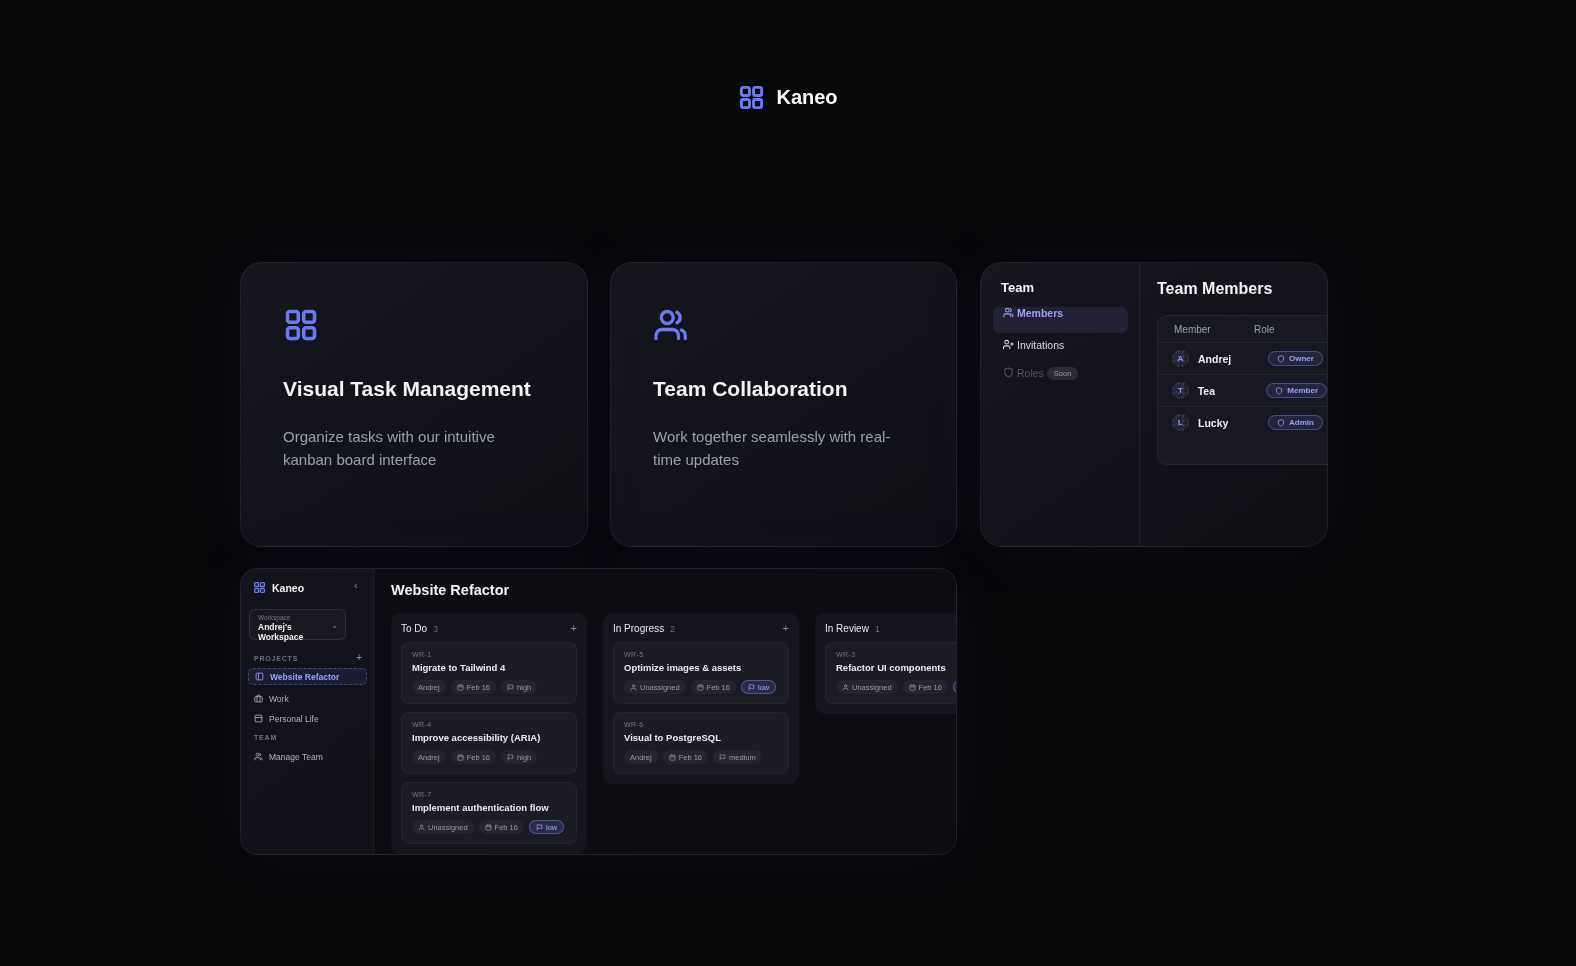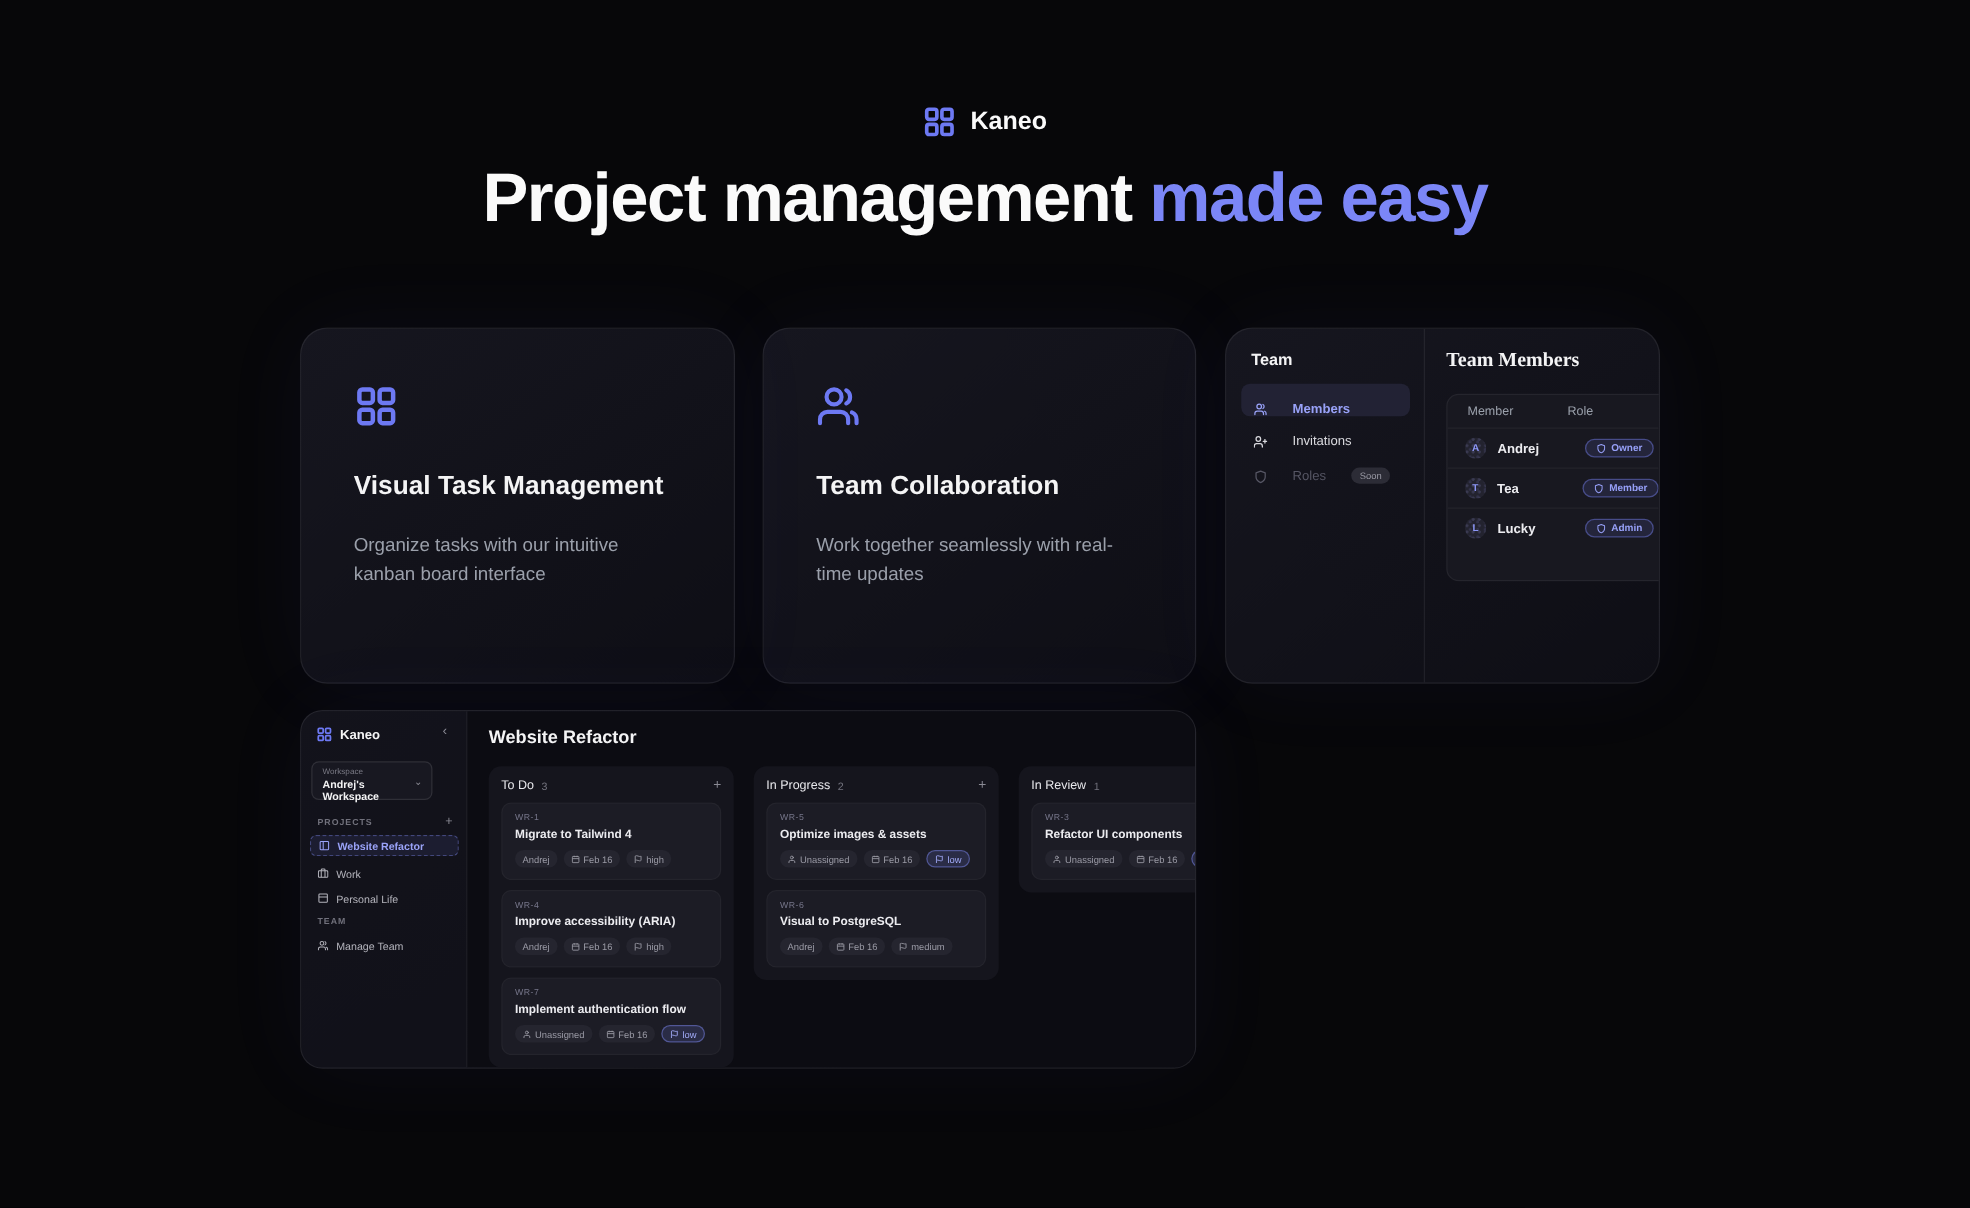--- a/index.html
+++ b/index.html
@@ -26,27 +26,27 @@
 
   #card-visual { left:240px; top:262px; width:348px; height:285px; }
   #card-collab { left:610px; top:262px; width:347px; height:285px; }
   #card-team   { left:980px; top:262px; width:348px; height:285px; padding:0; }
   #card-board  { left:240px; top:568px; width:717px; height:287px; }
   #card-cloud  { left:980px; top:568px; width:348px; height:287px; }
 
   
   .tp-side { position:absolute; left:0; top:0; bottom:0; width:159px; border-right:1px solid rgba(255,255,255,0.07); }
   .tp-title { position:absolute; left:20px; top:17px; font-size:13px; font-weight:700; color:#f4f4f5; }
-  .tp-item { position:absolute; left:12px; width:135px; display:flex; align-items:flex-end; gap:20px; padding:0 10px; border-radius:7px; font-size:10.5px; color:#d9d9de; }
+  .tp-item { position:absolute; left:12px; width:135px; display:flex; align-items:flex-start; gap:3px; padding:0 10px; border-radius:7px; font-size:10.5px; color:#d9d9de; }
   .tp-item svg { width:11px; height:11px; }
   .tp-members { top:44px; height:26px; background:#222234; color:#99a2f8; font-weight:600; }
   .tp-invites { top:76px; height:20px; }
   .tp-roles { top:104px; height:20px; color:#565664; }
   .soon-badge { margin-left:0; background:#2c2c36; color:#9a9aa5; font-size:7.5px; padding:2px 7px; border-radius:8px; }
-  .tp-panel-title { position:absolute; left:176px; top:17px; font-size:16px; font-weight:700; color:#f4f4f5;font-family:Liberation Serif, serif; }
+  .tp-panel-title { position:absolute; left:176px; top:17px; font-size:16px; font-weight:700; color:#f4f4f5; }
   .tp-table { position:absolute; left:176px; top:52px; right:-1px; height:150px; background:#181820; border:1px solid rgba(255,255,255,0.06); border-radius:10px 0 0 10px; overflow:hidden; }
   .tp-thead { display:flex; height:26px; align-items:center; font-size:10px; color:#9aa0ab; }
   .tp-th-member { padding-left:16px; width:96px; }
   .tp-th-role { padding-left:0; }
   .tp-row { display:flex; align-items:center; height:32px; border-top:1px solid rgba(255,255,255,0.05); }
   .avatar { width:17px; height:17px; margin-left:14px; border-radius:50%; background:
      radial-gradient(circle at 30% 30%, #3a3a52 1px, transparent 1.4px),
      radial-gradient(circle at 70% 60%, #32324a 1px, transparent 1.4px), #23232f;
      background-size:5px 5px, 6px 6px; display:flex; align-items:center; justify-content:center;
      font-size:8px; font-weight:700; color:#8d97f8; }
@@ -98,21 +98,20 @@
   <div class="brand">
     <svg viewBox="0 0 24 24" fill="none" stroke="currentColor" stroke-width="2.6">
         <rect x="3" y="3" width="7.2" height="7.2" rx="1.6"></rect>
         <rect x="13.8" y="3" width="7.2" height="7.2" rx="1.6"></rect>
         <rect x="3" y="13.8" width="7.2" height="7.2" rx="1.6"></rect>
         <rect x="13.8" y="13.8" width="7.2" height="7.2" rx="1.6"></rect>
       </svg>
     <span class="brand-name">Kaneo</span>
   </div>
 
-  <h1 class="hero"><span>Project management</span> <span class="accent">made easy</span></h1>
 
   <div class="card" id="card-collab">
     <div class="card-icon">
       <svg viewBox="0 0 24 24" fill="none" stroke="currentColor" stroke-width="2.2" stroke-linecap="round" stroke-linejoin="round">
           <path d="M17 21v-2a4 4 0 0 0-4-4H6a4 4 0 0 0-4 4v2"></path>
           <circle cx="9.5" cy="7" r="4"></circle>
           <path d="M16 3.5a4 4 0 0 1 0 7"></path>
           <path d="M21.5 21v-2a4 4 0 0 0-2.5-3.7"></path>
         </svg>
     </div>

